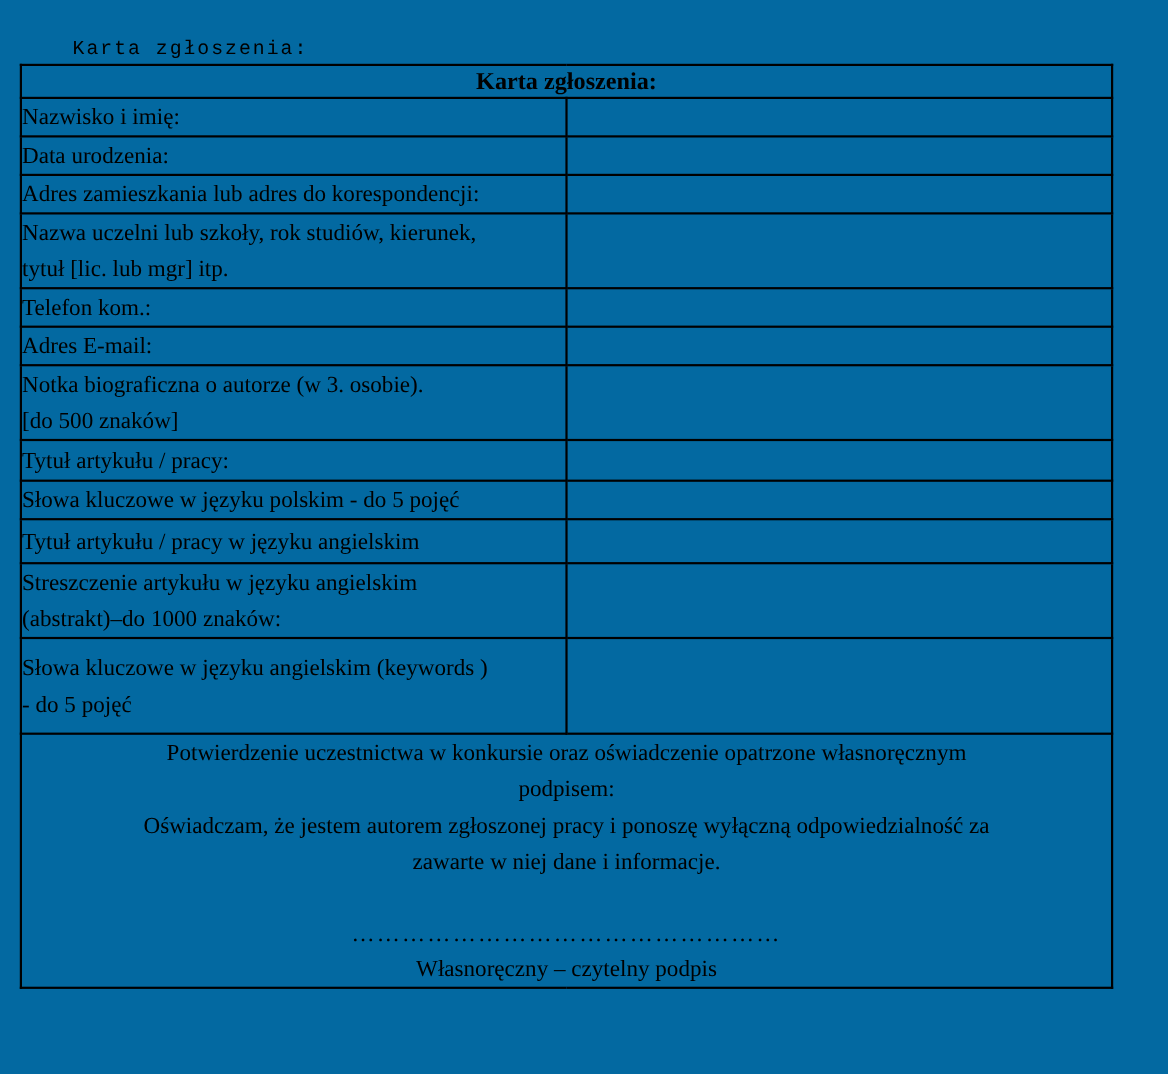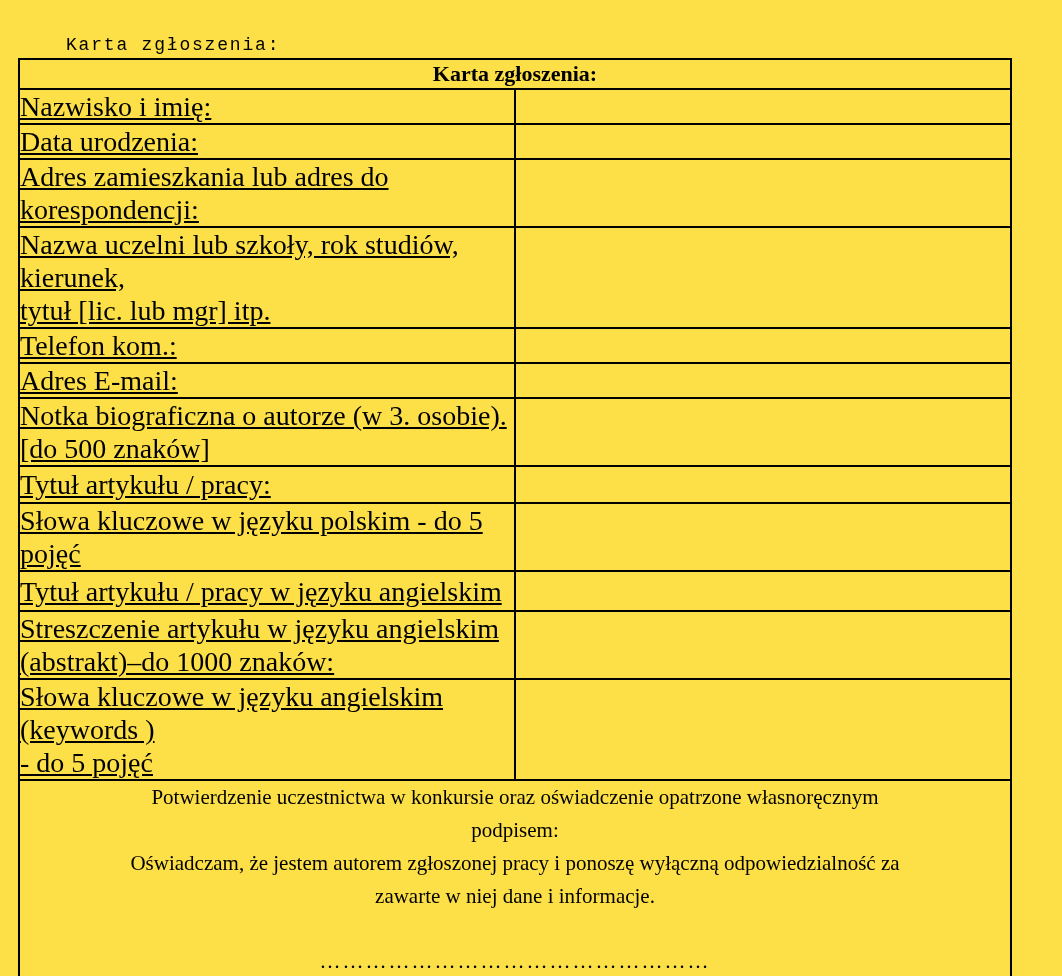--- a/index.html
+++ b/index.html
@@ -9,21 +9,21 @@
     width: 1062px;
     height: 976px;
     overflow: hidden;
     font-family: "Liberation Serif", serif;
     color: #000000;
   }
   .page {
     position: relative;
     width: 1062px;
     height: 976px;
-    background: #fde047;
+    background: #0369a1;
   }
   .top-label {
     margin: 0;
     padding: 34px 0 0 66px;
     font-family: "Liberation Mono", monospace;
     font-size: 18px;
     letter-spacing: 1.8px;
     line-height: 22px;
     white-space: pre;
   }
@@ -38,25 +38,24 @@
     padding: 0;
     vertical-align: middle;
   }
   td.hdr {
     text-align: center;
     font-weight: bold;
     font-size: 22px;
   }
   td.lab {
     width: 540px;
-    font-size: 28px;
+    font-size: 21px;
     line-height: 33px;
     padding-left: 11px;
     padding-right: 6px;
-    text-decoration: underline;
   }
   td.lab div { display: block; }
   td.val { width: 454px; }
   td.decl {
     vertical-align: top;
     padding-top: 3px;
   }
   .decl-line {
     text-align: center;
     font-size: 21px;

